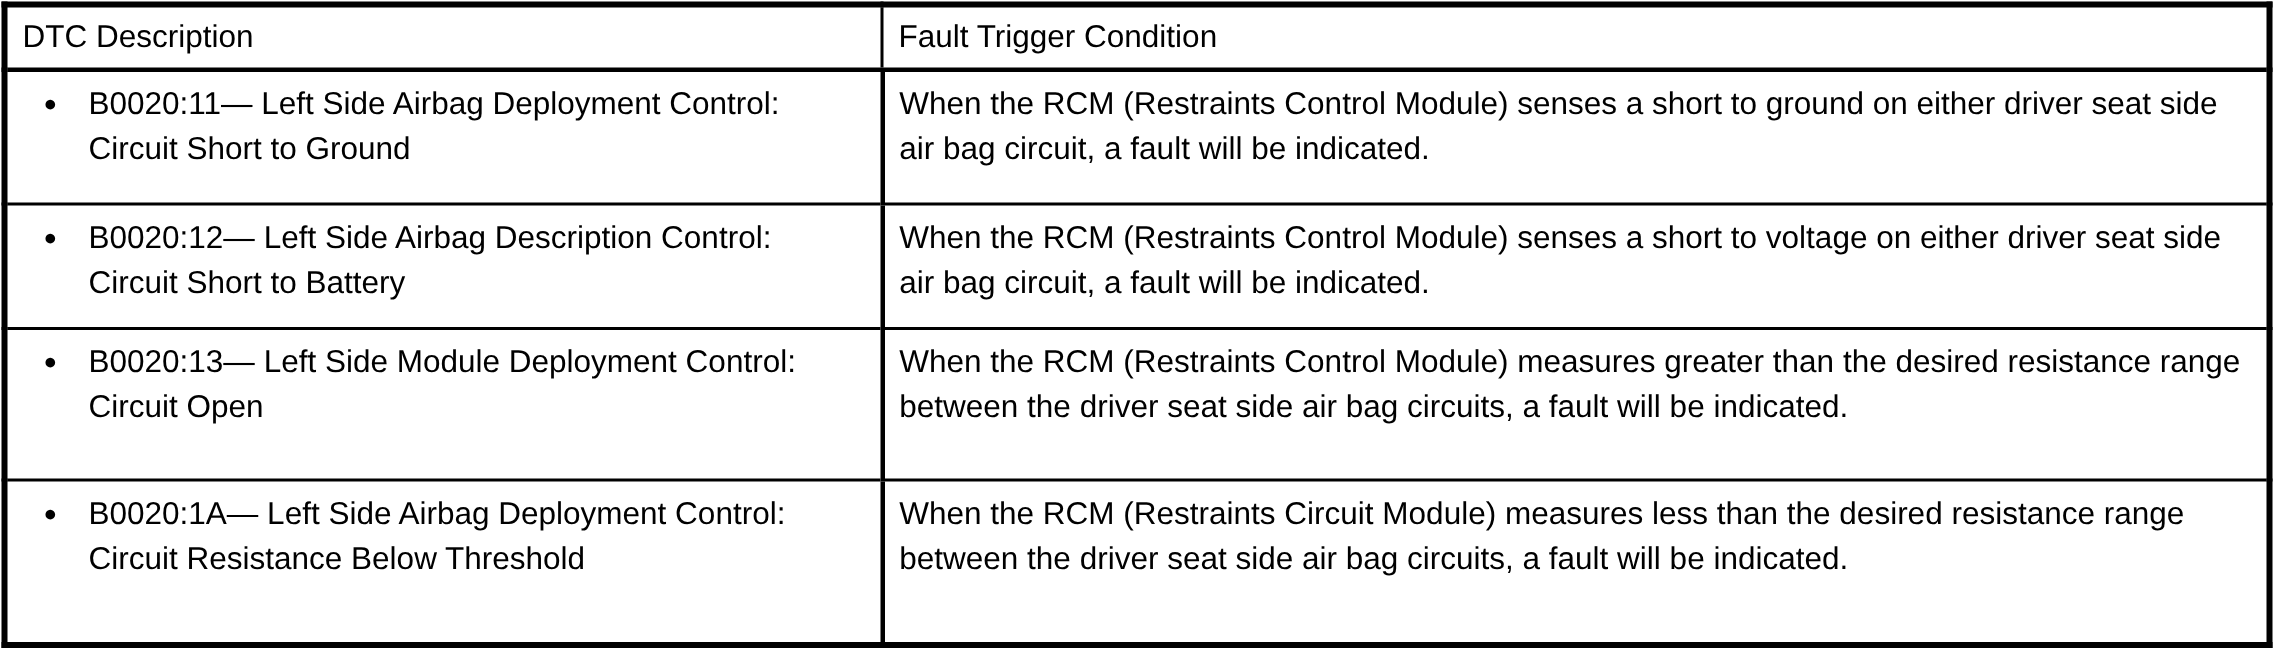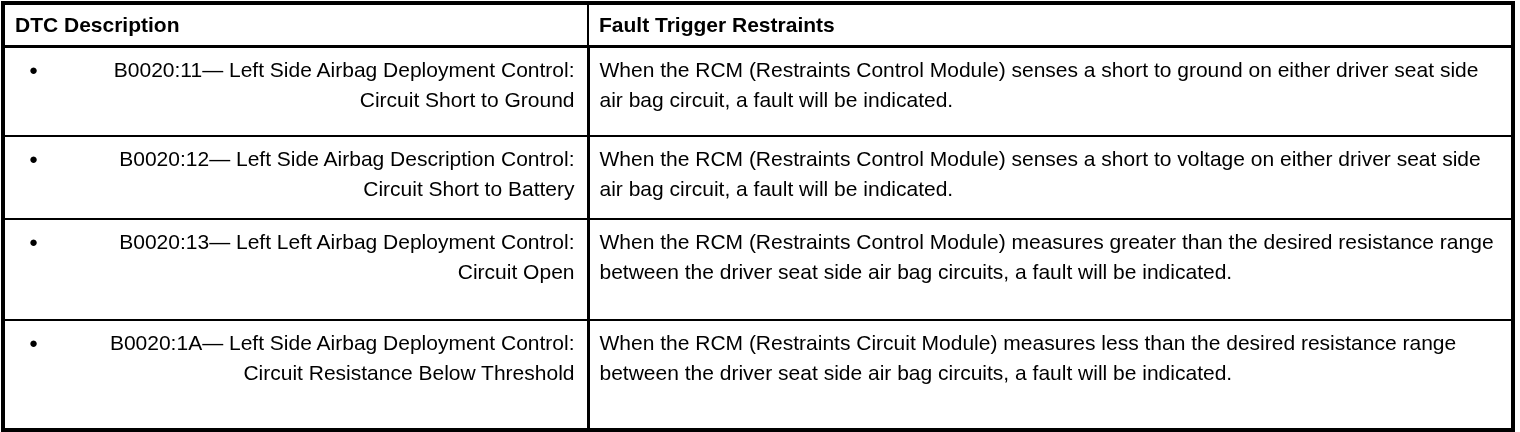--- a/index.html
+++ b/index.html
@@ -30,21 +30,21 @@
   .dtc-table th,
   .dtc-table td {
     border: 2px solid #000000;
     vertical-align: top;
     text-align: left;
     font-size: 21px;
     line-height: 30px;
     box-sizing: border-box;
   }
   .dtc-table th {
-    font-weight: bold;
+    font-weight: normal;
     padding: 5px 28px 5px 10px;
     border-bottom: 3px solid #000000;
     height: 43px;
   }
   .dtc-table td {
     padding: 7px 12px 7px 10px;
   }
   .dtc-table td.cell-dtc {
     border-right: 3px solid #000000;
   }
@@ -59,36 +59,35 @@
     padding-left: 14px;
   }
   .bullet {
     flex: 0 0 auto;
     width: 30px;
     font-size: 15px;
     line-height: 30px;
   }
   .dtc-text {
     flex: 1 1 auto;
-    text-align: right;
   }
 </style>
 </head>
 <body>
 
 <div class="page">
   <table class="dtc-table">
     <colgroup>
       <col class="col-dtc">
       <col class="col-cond">
     </colgroup>
     <thead>
       <tr>
         <th class="cell-dtc">DTC Description</th>
-        <th>Fault Trigger Restraints</th>
+        <th>Fault Trigger Condition</th>
       </tr>
     </thead>
     <tbody>
       <tr class="row-2line">
         <td class="cell-dtc">
           <div class="dtc-item">
             <span class="bullet">●</span>
             <span class="dtc-text">B0020:11— Left Side Airbag Deployment Control: Circuit Short to Ground</span>
           </div>
         </td>
@@ -104,21 +103,21 @@
           </div>
         </td>
         <td>
           <span>When the RCM (Restraints Control Module) senses a short to voltage on either driver seat side air bag circuit, a fault will be indicated.</span>
         </td>
       </tr>
       <tr class="row-3line">
         <td class="cell-dtc">
           <div class="dtc-item">
             <span class="bullet">●</span>
-            <span class="dtc-text">B0020:13— Left Left Airbag Deployment Control: Circuit Open</span>
+            <span class="dtc-text">B0020:13— Left Side Module Deployment Control: Circuit Open</span>
           </div>
         </td>
         <td>
           <span>When the RCM (Restraints Control Module) measures greater than the desired resistance range between the driver seat side air bag circuits, a fault will be indicated.</span>
         </td>
       </tr>
       <tr class="row-3line-b">
         <td class="cell-dtc">
           <div class="dtc-item">
             <span class="bullet">●</span>

